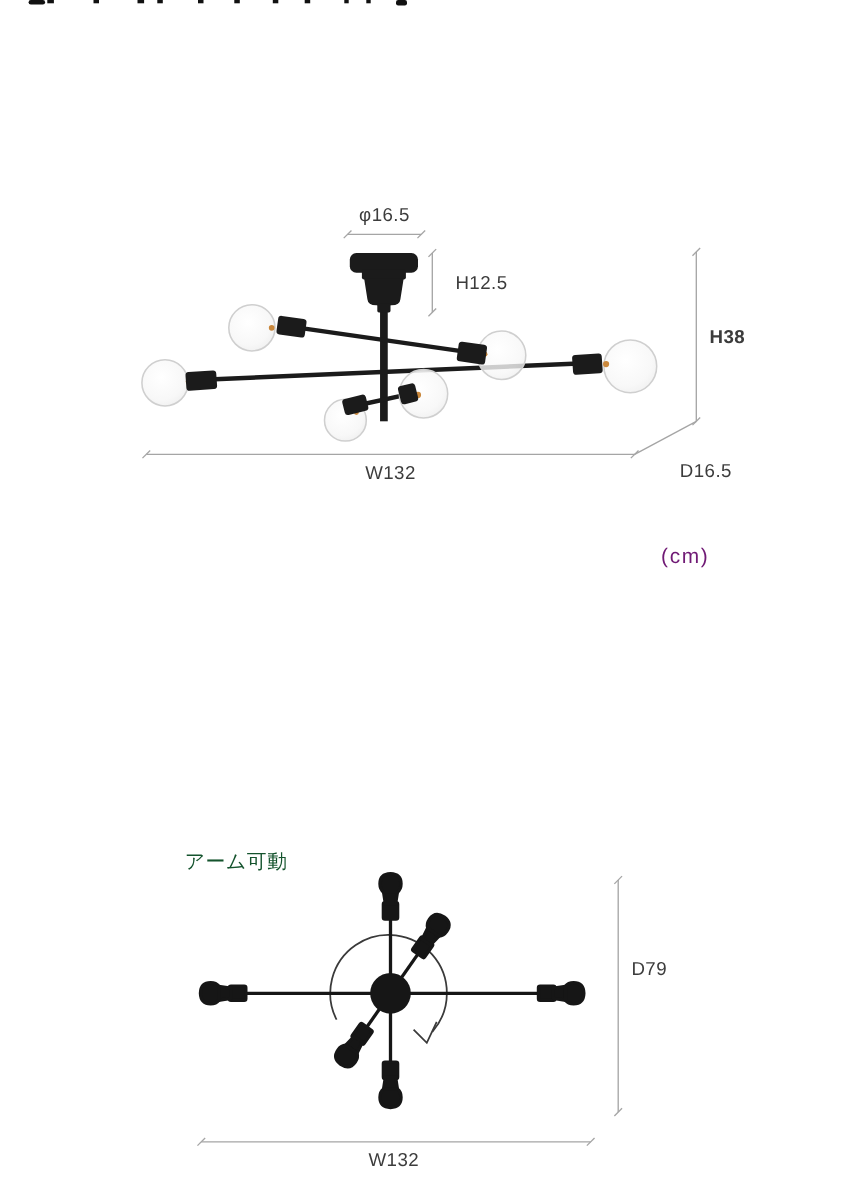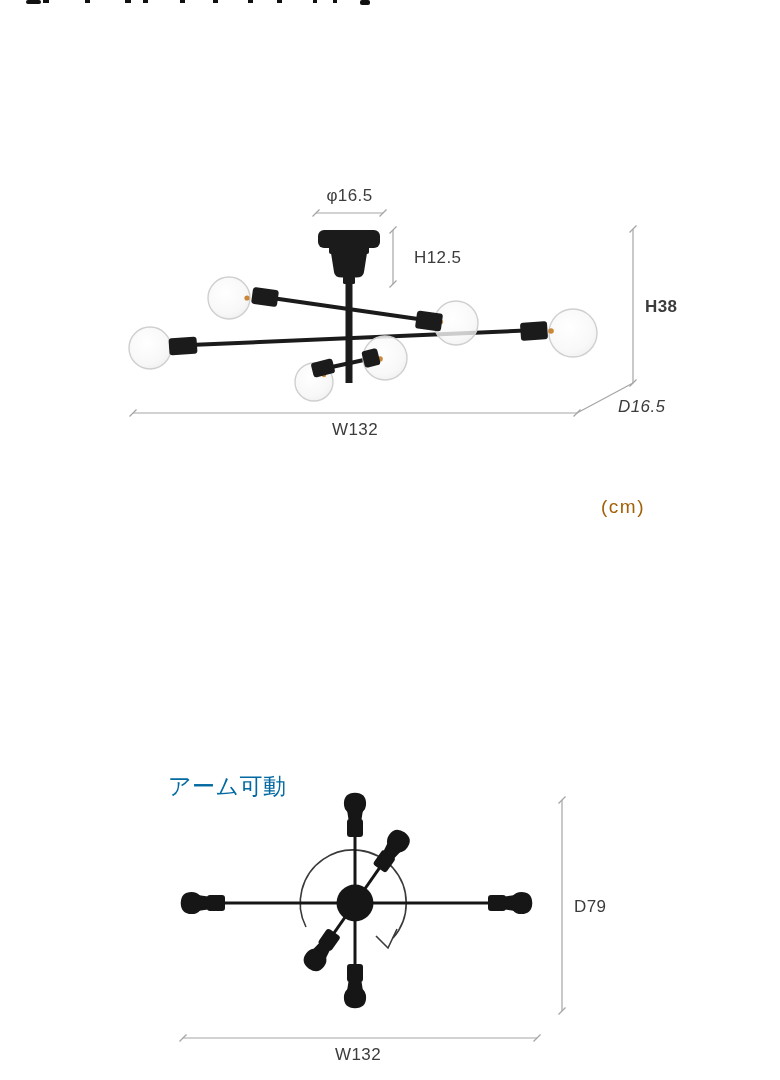--- a/index.html
+++ b/index.html
@@ -6,22 +6,22 @@
   .page{
     position:relative;width:780px;height:1080px;background:#ffffff;overflow:hidden;
     font-family:"Liberation Sans","DejaVu Sans",sans-serif;
   }
   .frag{position:absolute;top:0;background:#111;}
   .dim-label{
     position:absolute;color:#3c3c3c;font-size:17px;letter-spacing:.4px;
     white-space:nowrap;line-height:1.1;
   }
   .centered{text-align:center;}
-  .unit-label{position:absolute;color:#a16207;font-size:19px;letter-spacing:1.5px;text-align:right;}
-  .view-title{position:absolute;color:#0369a1;font-size:23px;letter-spacing:.5px;}
+  .unit-label{position:absolute;color:#701a75;font-size:19px;letter-spacing:1.5px;text-align:right;}
+  .view-title{position:absolute;color:#14532d;font-size:18px;letter-spacing:.5px;}
   svg{position:absolute;left:0;top:0;}
 </style>
 </head>
 <body>
 
 <div class="page">
 
   <div>
     <span class="frag" style="left:26px;width:15px;height:4px;border-radius:2px;"></span>
     <span class="frag" style="left:43px;width:6px;height:3px;"></span>
@@ -169,25 +169,25 @@
       </g>
     </g>
   </svg>
 
   <div class="dim-label centered" style="left:316px;top:187px;width:67px;">φ16.5</div>
 
   <div class="dim-label" style="left:414px;top:249px;">H12.5</div>
 
   <div class="dim-label" style="left:645px;top:298px;font-weight:bold;">H38</div>
 
-  <div class="dim-label" style="left:618px;top:398px;font-style:italic;">D16.5</div>
+  <div class="dim-label" style="left:618px;top:420px;">D16.5</div>
 
   <div class="dim-label centered" style="left:322px;top:421px;width:66px;">W132</div>
 
   <div class="unit-label" style="left:601px;top:496px;">(cm)</div>
 
   <div class="view-title" style="left:168px;top:771px;">アーム可動</div>
 
-  <div class="dim-label" style="left:574px;top:898px;text-align:right;">D79</div>
+  <div class="dim-label" style="left:574px;top:872px;text-align:right;">D79</div>
 
   <div class="dim-label centered" style="left:320px;top:1046px;width:76px;">W132</div>
 
 </div>
 
 </body></html>

